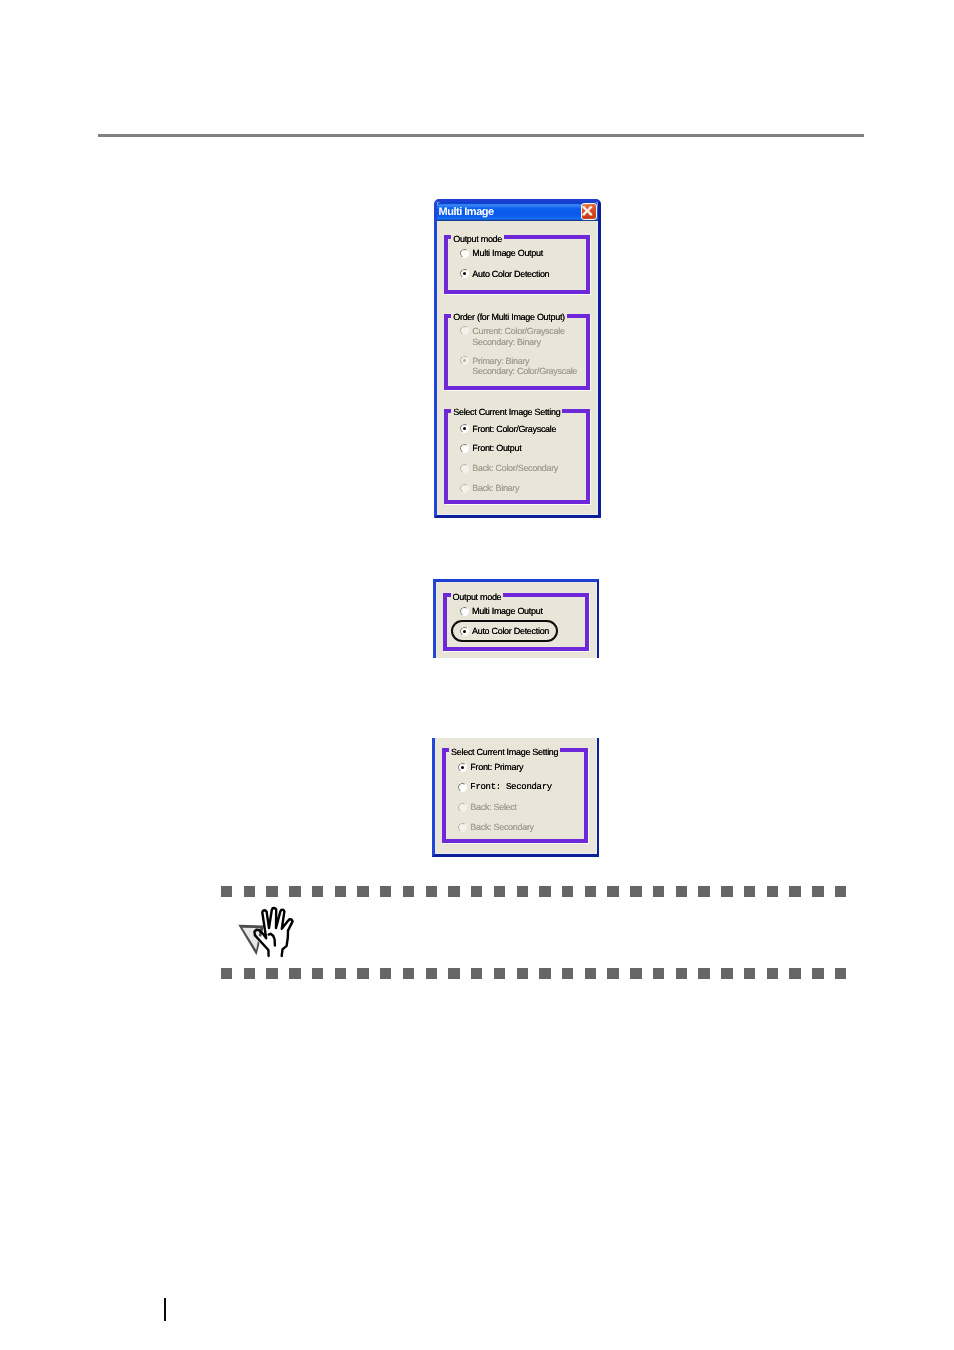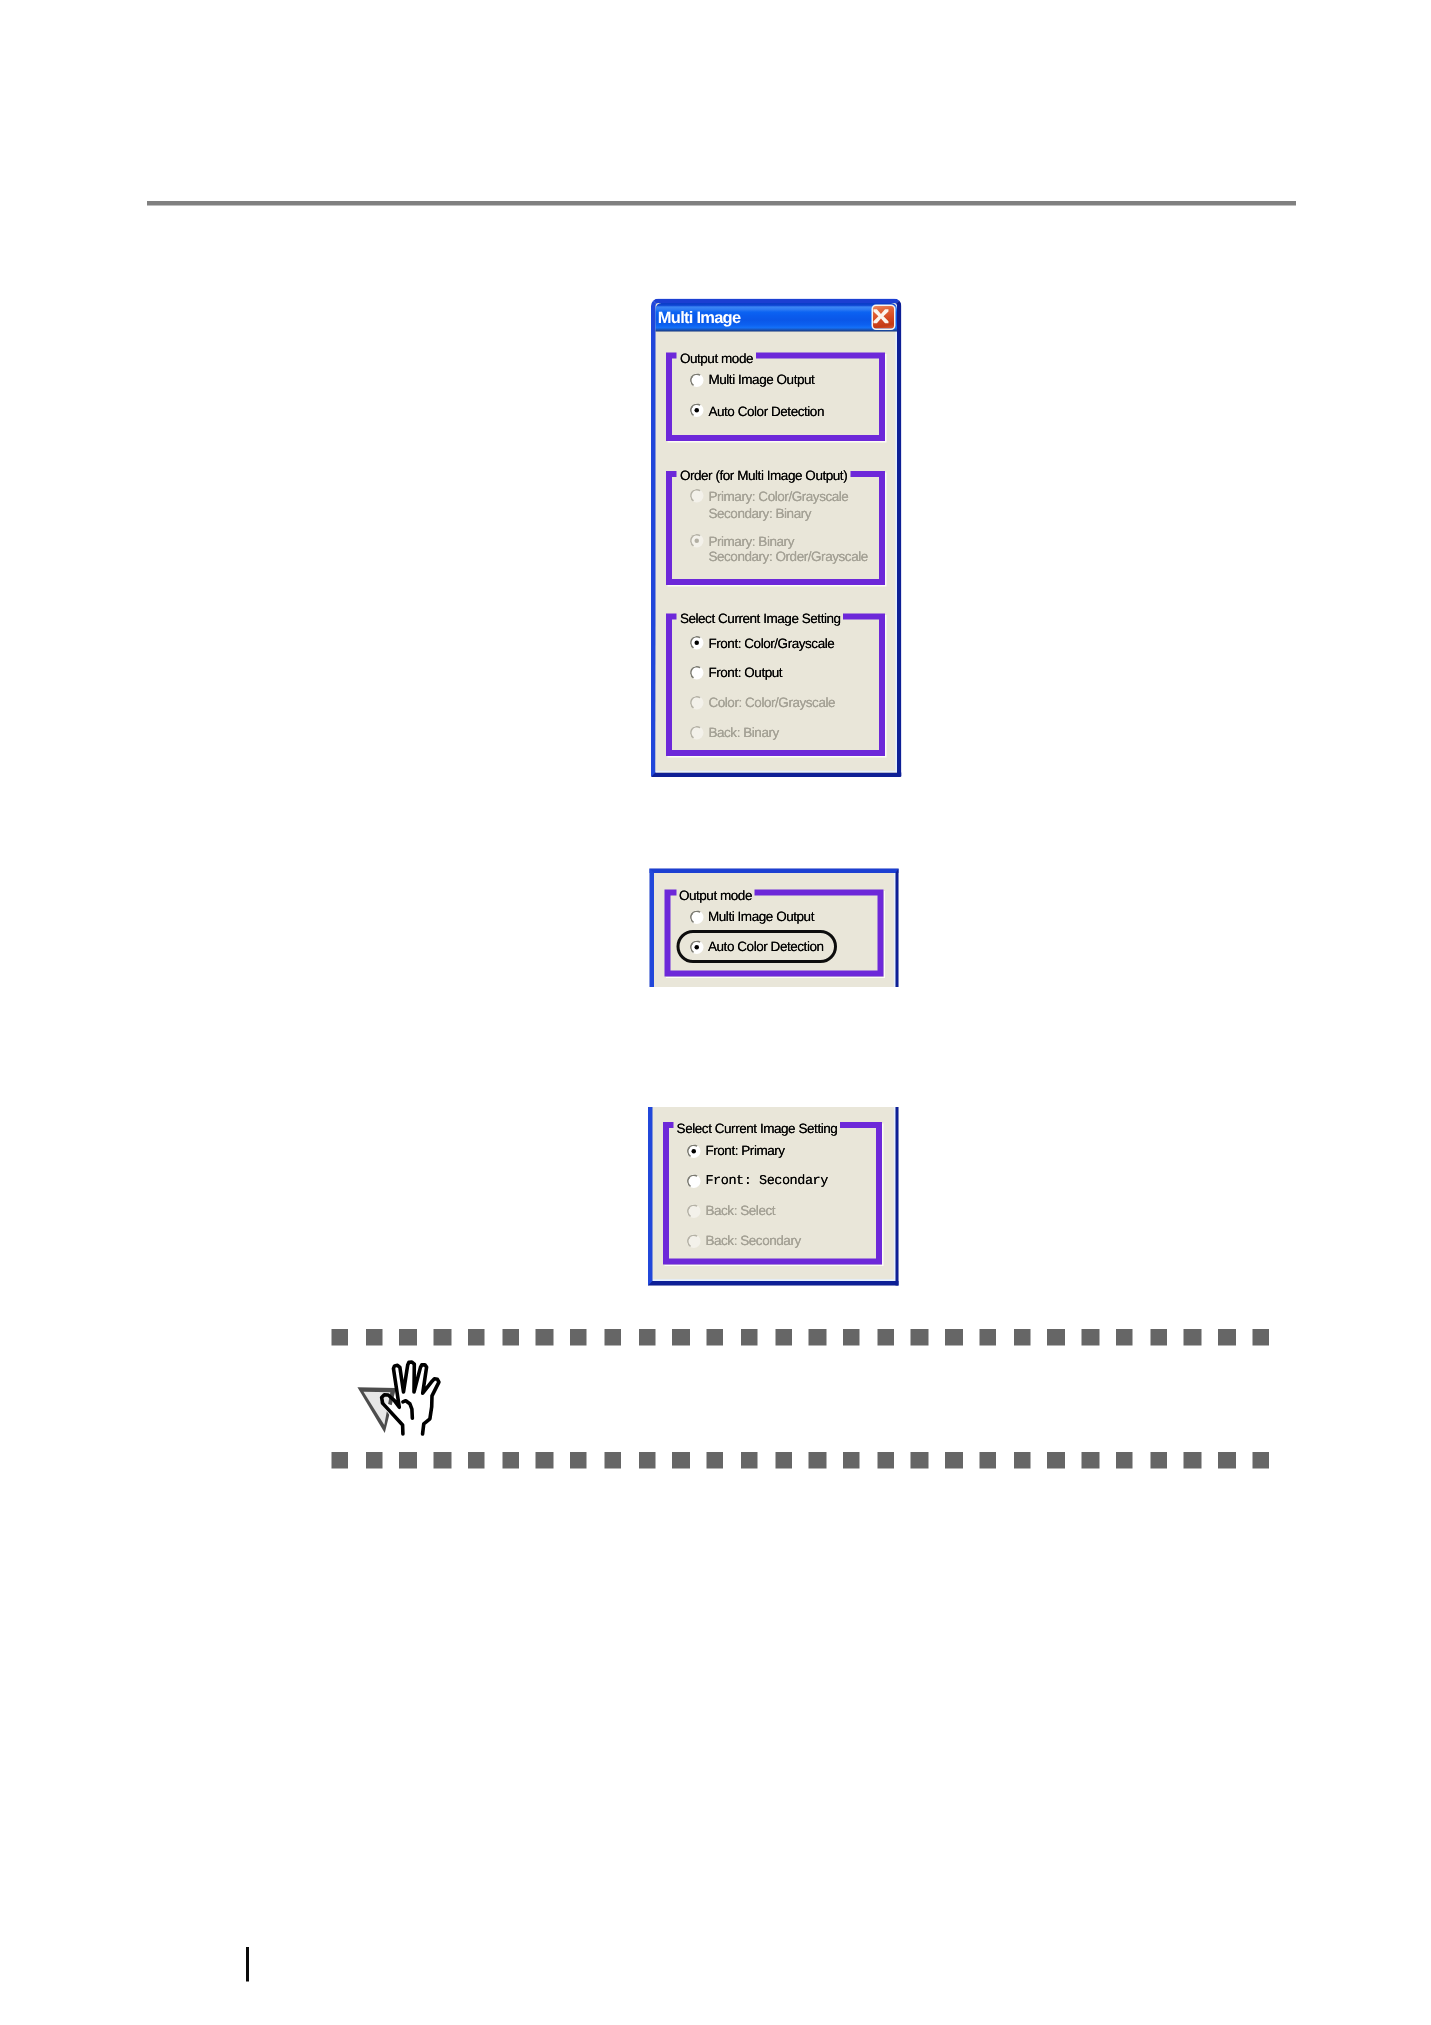--- a/index.html
+++ b/index.html
@@ -99,49 +99,49 @@
     </div>
     <div class="rlbl" style="left:35.6px;top:66.6px;">Auto Color Detection</div>
 
     <div class="grp" style="left:7.4px;top:111.5px;width:146px;height:76.8px;text-align:right;">
       <div class="grplbl" style="left:3.2px;top:-5.5px;">Order (for Multi Image Output)</div>
     </div>
     <div class="radio d" style="left:23.6px;top:124.2px;">
       <div class="rc"></div>
         <div class="ri"></div>
     </div>
-    <div class="rlbl d" style="left:35.6px;top:124px;">Primary: Color/Grayscale</div>
+    <div class="rlbl d" style="left:35.6px;top:124px;">Current: Color/Grayscale</div>
     <div class="rlbl d" style="left:35.6px;top:134.7px;">Secondary: Binary</div>
     <div class="radio d" style="left:23.6px;top:153.9px;">
       <div class="rc"></div>
         <div class="ri"></div>
         <div class="dot"></div>
     </div>
     <div class="rlbl d" style="left:35.6px;top:153.7px;">Primary: Binary</div>
-    <div class="rlbl d" style="left:35.6px;top:164.4px;">Secondary: Order/Grayscale</div>
+    <div class="rlbl d" style="left:35.6px;top:164.4px;">Secondary: Color/Grayscale</div>
 
     <div class="grp" style="left:7.4px;top:206.6px;width:146px;height:95.8px;">
       <div class="grplbl" style="left:3.2px;top:-5.5px;">Select Current Image Setting</div>
     </div>
     <div class="radio" style="left:23.6px;top:221.9px;">
       <div class="rc"></div>
         <div class="ri"></div>
         <div class="dot"></div>
     </div>
     <div class="rlbl" style="left:35.6px;top:221.7px;">Front: Color/Grayscale</div>
     <div class="radio" style="left:23.6px;top:241.6px;">
       <div class="rc"></div>
         <div class="ri"></div>
     </div>
     <div class="rlbl" style="left:35.6px;top:241.4px;">Front: Output</div>
     <div class="radio d" style="left:23.6px;top:261.6px;">
       <div class="rc"></div>
         <div class="ri"></div>
     </div>
-    <div class="rlbl d" style="left:35.6px;top:261.4px;">Color: Color/Grayscale</div>
+    <div class="rlbl d" style="left:35.6px;top:261.4px;">Back: Color/Secondary</div>
     <div class="radio d" style="left:23.6px;top:281.6px;">
       <div class="rc"></div>
         <div class="ri"></div>
     </div>
     <div class="rlbl d" style="left:35.6px;top:281.4px;">Back: Binary</div>
   </div>
 
   <div class="dlg" id="dlg2" style="left:429px;top:543px;width:166.4px;height:79px;
        border-left:3.3px solid #2147da;border-top:3px solid #1c3fd2;border-right:2.6px solid #0d1f96;
        box-shadow:inset -1.1px 0 0 0 #e4f0ff;">

